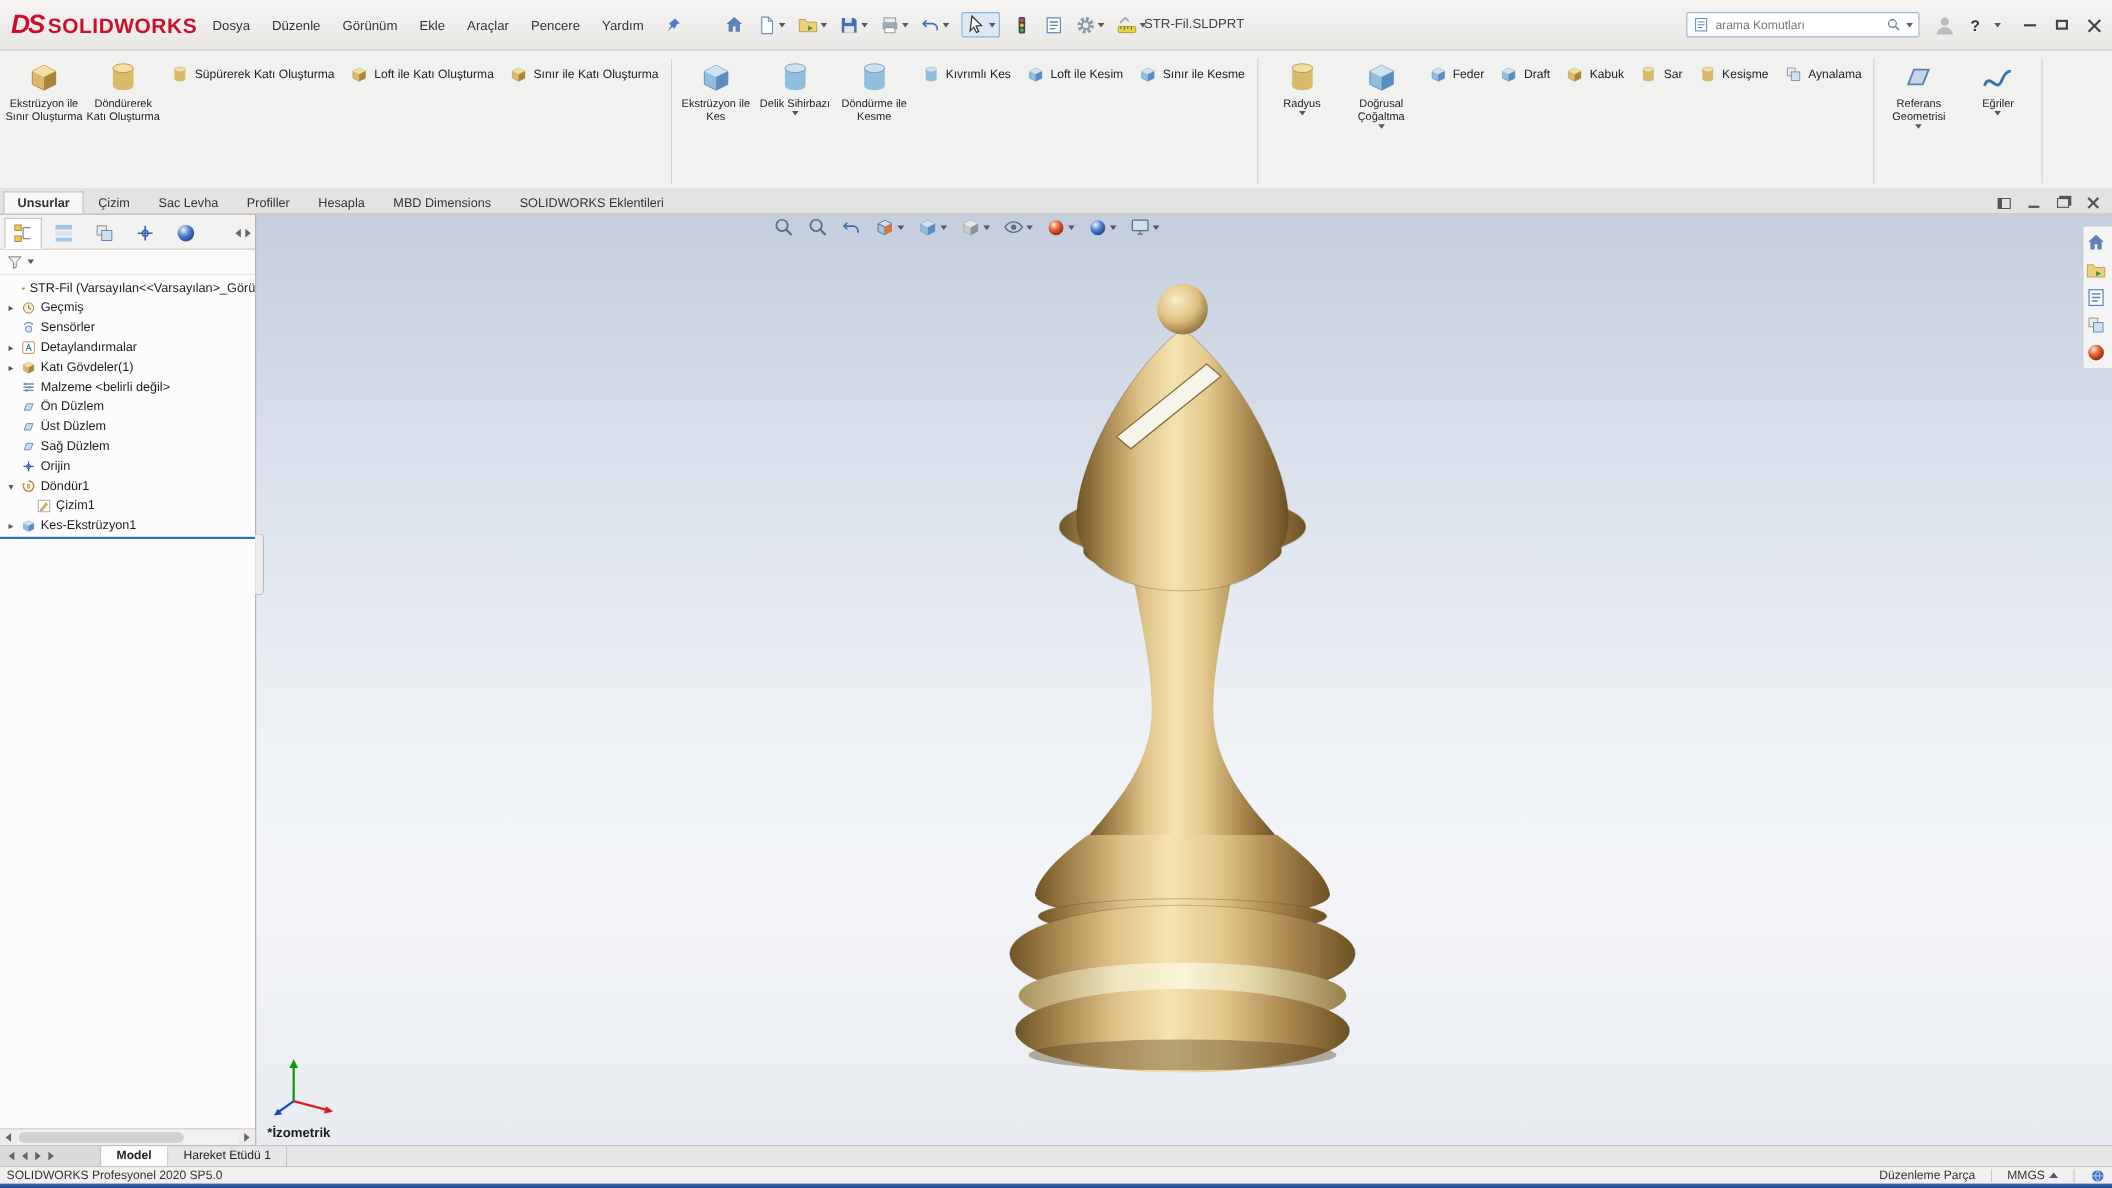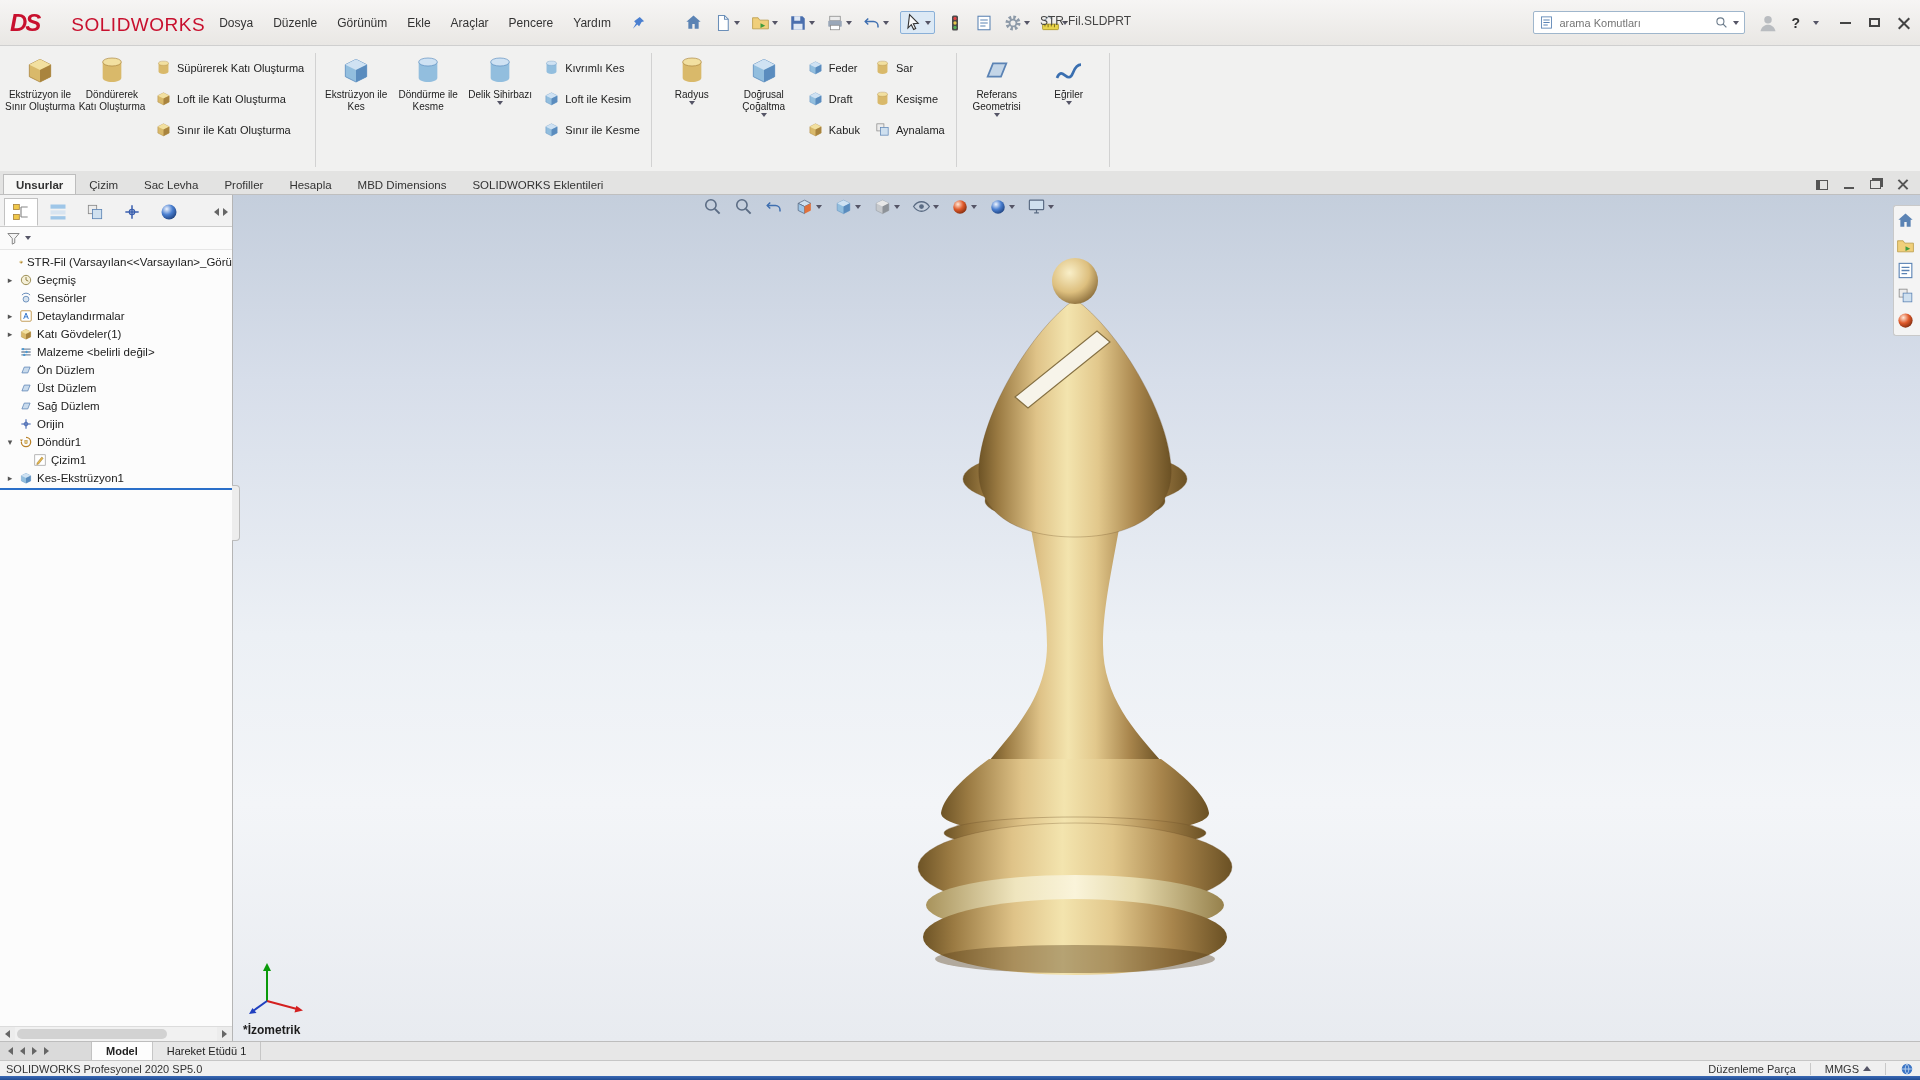--- a/index.html
+++ b/index.html
@@ -12,21 +12,21 @@
   svg.ic { display:inline-block; vertical-align:middle; }
   .gold { --t:#f2e0a0; --f:#d9b96a; --s:#a9843e; }
   .blue { --t:#cfe2f3; --f:#92bede; --s:#5a8cbe; }
   .gray { --t:#e8e8e8; --f:#c6c9cd; --s:#8d9298; }
 
   
   .titlebar { position:relative; height:46px; display:flex; align-items:center; gap:14px;
     background:linear-gradient(#f6f5f4,#e9e7e4); border-bottom:1px solid #cfcfcf; padding:0 10px; }
   .brand { display:flex; align-items:baseline; gap:4px; min-width:150px; }
   .brand-mark { color:#c8102e; font-weight:bold; font-style:italic; font-size:24px; letter-spacing:-2px; }
-  .brand-name { color:#c8102e; font-weight:normal; font-size:19px; letter-spacing:.5px;margin-left:28px; }
+  .brand-name { color:#c8102e; font-weight:bold; font-size:19px; letter-spacing:.5px; }
   .menubar { display:flex; gap:20px; font-size:12px; color:#333; align-items:center; }
   .menubar span { cursor:default; }
   .qtoolbar { display:flex; align-items:center; gap:11px; margin-left:24px; }
   .qbtn { display:flex; align-items:center; gap:2px; }
   .qbtn.pressed { background:#dce9f5; border:1px solid #8ab0d8; padding:1px 3px; border-radius:2px; }
   .doc-title { position:absolute; left:1040px; top:14px; font-size:12px; color:#444; }
   .tb-right { margin-left:auto; display:flex; align-items:center; gap:13px; }
   .searchbox { display:flex; align-items:center; gap:5px; width:212px; height:23px;
     background:#fff; border:1px solid #9fb6cc; border-radius:2px; padding:0 5px; }
   .searchbox input { border:none; outline:none; flex:1; font-size:11px; font-family:"Liberation Sans",sans-serif; color:#333; min-width:0; background:transparent; }
@@ -38,21 +38,21 @@
   .wb-close::before,.wb-close::after { content:""; position:absolute; left:5px; top:-1px; width:2px; height:15px; background:#444; }
   .wb-close::before { transform:rotate(45deg); } .wb-close::after { transform:rotate(-45deg); }
 
   
   .ribbon { height:125px; background:#f1f1f0; display:flex; align-items:stretch; padding:3px 4px 0 4px; }
   .rgroup { display:flex; align-items:stretch; }
   .rsep { width:1px; background:#d2d2d2; margin:4px 4px; }
   .rb-lg { width:72px; display:flex; flex-direction:column; align-items:center; padding-top:5px;
     font-size:10px; text-align:center; color:#222; line-height:1.18; background:none; border:none; cursor:default; }
   .rb-lg .lbl { margin-top:3px; }
-  .rb-col { display:flex; flex-direction:column; padding-top:3px; }
+  .rb-col { display:flex; flex-direction:row; padding-top:3px; }
   .rb-sm { display:flex; align-items:center; gap:5px; height:31px; padding:0 7px; font-size:11px; color:#222; background:none; border:none; cursor:default; white-space:nowrap; }
 
   
   .cmtabs { height:24px; background:#e3e3e2; border-bottom:1px solid #bfbfbf; display:flex; align-items:flex-end; padding-left:3px; }
   .cmtab { padding:4px 12px 3px; font-size:11.5px; color:#333; border:1px solid transparent; border-bottom:none; cursor:default; }
   .cmtab.active { background:#f7f7f6; border-color:#bdbdbd; font-weight:bold; }
   .docwin { margin-left:auto; display:flex; gap:16px; align-items:center; padding-right:12px; padding-bottom:4px; }
   .dw-dock { width:12px; height:10px; border:1px solid #555; border-left-width:4px; }
   .dw-min { width:10px; height:2px; background:#555; margin-top:6px; }
   .dw-restore { width:11px; height:9px; border:1px solid #555; box-shadow:2px -2px 0 -0px #555; }
@@ -409,28 +409,28 @@
     <button class="rb-lg">
       <svg class="ic blue" width="32" height="32">
           <use href="#s-cube"></use>
         </svg>
       <span class="lbl">Ekstrüzyon ile Kes</span>
     </button>
     <button class="rb-lg">
       <svg class="ic blue" width="32" height="32">
           <use href="#s-cyl"></use>
         </svg>
-      <span class="lbl">Döndürme ile Kesme</span>
+      <span class="lbl">Delik Sihirbazı</span>
+      <span class="car"></span>
     </button>
     <button class="rb-lg">
       <svg class="ic blue" width="32" height="32">
           <use href="#s-cyl"></use>
         </svg>
-      <span class="lbl">Delik Sihirbazı</span>
-      <span class="car"></span>
+      <span class="lbl">Döndürme ile Kesme</span>
     </button>
     <div class="rb-col">
       <button class="rb-sm">
         <svg class="ic blue" width="17" height="17">
             <use href="#s-cyl"></use>
           </svg>
         <span>Kıvrımlı Kes</span>
       </button>
       <button class="rb-sm">
         <svg class="ic blue" width="17" height="17">

